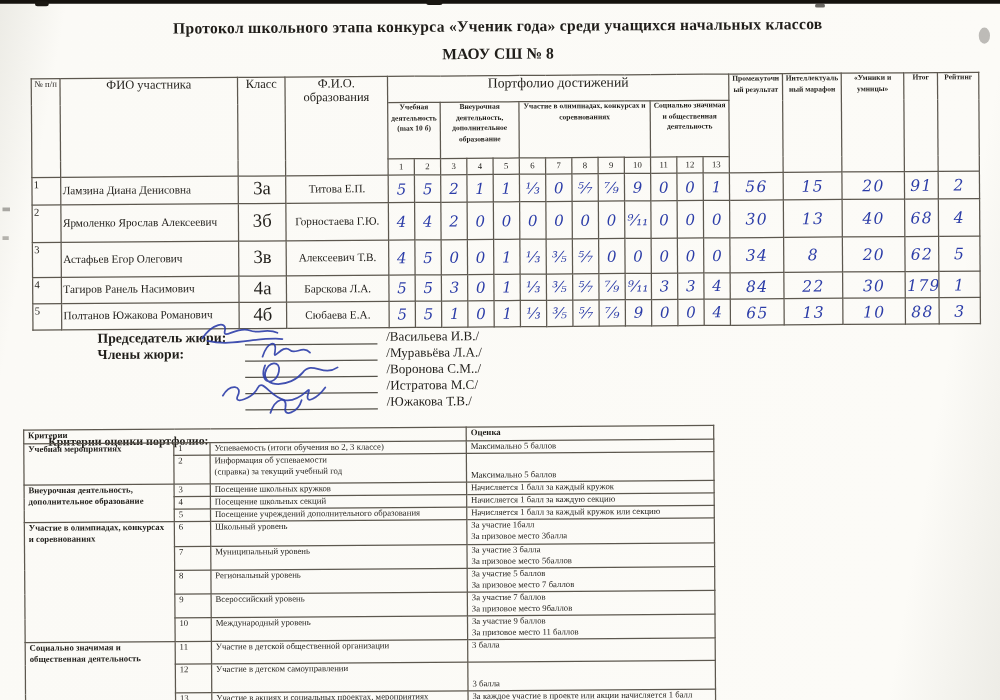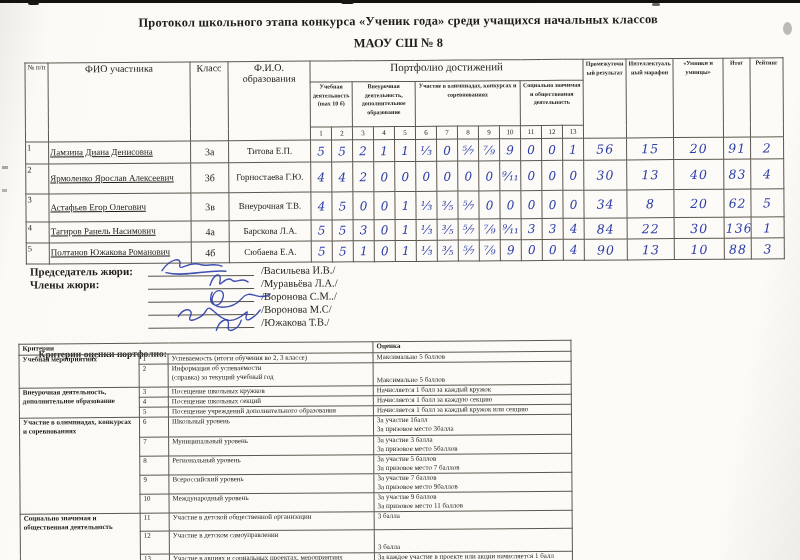--- a/index.html
+++ b/index.html
@@ -29,30 +29,30 @@
   .c{text-align:center;}
   .htop{font-size:10px;vertical-align:top;padding-top:3px;}
   .hnum{font-size:7px;vertical-align:top;padding-top:2px;word-break:break-word;overflow-wrap:anywhere;}
   .hport{font-size:11px;vertical-align:top;padding-top:2px;}
   .hsub{font-size:6px;font-weight:bold;vertical-align:top;padding-top:3px;line-height:1.45;
         word-break:break-word;overflow-wrap:anywhere;}
   .ncell{font-size:7px;}
   tr.hdr1{height:21px;} tr.hdr2{height:45px;} tr.hdr3{height:13px;}
   tr.dr1{height:22px;} tr.dr2{height:30px;} tr.dr3{height:28px;} tr.dr4{height:21px;} tr.dr5{height:21px;}
   .pr{font-size:8.5px;vertical-align:top;padding-top:2px;}
-  .fio{font-size:9px;padding-left:4px;line-height:1.25;text-decoration:underline;}
-  .kl{font-size:10px;}
+  .fio{font-size:9px;padding-left:4px;line-height:1.25;}
+  .kl{font-size:15px;}
   .sup{font-size:9px;line-height:1.2;font-family:Liberation Serif, serif;}
   .hw{font-family:"DejaVu Serif",serif;font-style:italic;color:#2c3da8;font-size:12px;}
   .hwb{font-size:12.5px;letter-spacing:1px;}
 
   
   .jury{position:absolute;left:30px;top:263px;font-size:11px;}
   .jrow{height:13px;white-space:nowrap;}
-  .jlabel{display:inline-block;width:118px;font-weight:bold;font-size:11px;vertical-align:bottom;}
+  .jlabel{display:inline-block;width:118px;font-weight:bold;font-size:11px;vertical-align:bottom;margin-left:48px;}
   .jline{display:inline-block;width:106px;height:10px;border-bottom:1px solid #55524a;
          margin-right:7px;vertical-align:bottom;}
   .jname{font-size:10.5px;vertical-align:bottom;}
   .sig{position:absolute;left:118px;top:-10px;width:150px;height:82px;}
   .sig path{fill:none;stroke:#2c3da8;stroke-width:1.4;stroke-linecap:round;opacity:.9;}
 
   
   .crit-heading{position:absolute;left:38px;top:347px;font-weight:bold;font-size:9.5px;}
   .crit{position:absolute;left:18px;top:341px;width:552px;}
   .crit td{border:1px solid #5d584f;font-size:7px;line-height:1.3;padding:0 3px;vertical-align:top;}
@@ -180,28 +180,28 @@
         <td class="c hw">0</td>
         <td class="c hw">0</td>
         <td class="c hw">0</td>
         <td class="c hw">⁹⁄₁₁</td>
         <td class="c hw">0</td>
         <td class="c hw">0</td>
         <td class="c hw">0</td>
         <td class="c hw hwb">30</td>
         <td class="c hw hwb">13</td>
         <td class="c hw hwb">40</td>
-        <td class="c hw hwb">83</td>
+        <td class="c hw hwb">68</td>
         <td class="c hw hwb">4</td>
       </tr>
       <tr class="dr3">
         <td class="pr">3</td>
         <td class="fio">Астафьев Егор Олегович</td>
         <td class="c kl">3в</td>
-        <td class="c sup">Внеурочная Т.В.</td>
+        <td class="c sup">Алексеевич Т.В.</td>
         <td class="c hw">4</td>
         <td class="c hw">5</td>
         <td class="c hw">0</td>
         <td class="c hw">0</td>
         <td class="c hw">1</td>
         <td class="c hw">¹⁄₃</td>
         <td class="c hw">³⁄₅</td>
         <td class="c hw">⁵⁄₇</td>
         <td class="c hw">0</td>
         <td class="c hw">0</td>
@@ -228,62 +228,62 @@
         <td class="c hw">³⁄₅</td>
         <td class="c hw">⁵⁄₇</td>
         <td class="c hw">⁷⁄₉</td>
         <td class="c hw">⁹⁄₁₁</td>
         <td class="c hw">3</td>
         <td class="c hw">3</td>
         <td class="c hw">4</td>
         <td class="c hw hwb">84</td>
         <td class="c hw hwb">22</td>
         <td class="c hw hwb">30</td>
-        <td class="c hw hwb">136</td>
+        <td class="c hw hwb">179</td>
         <td class="c hw hwb">1</td>
       </tr>
       <tr class="dr5">
         <td class="pr">5</td>
         <td class="fio">Полтанов Южакова Романович</td>
         <td class="c kl">4б</td>
         <td class="c sup">Сюбаева Е.А.</td>
         <td class="c hw">5</td>
         <td class="c hw">5</td>
         <td class="c hw">1</td>
         <td class="c hw">0</td>
         <td class="c hw">1</td>
         <td class="c hw">¹⁄₃</td>
         <td class="c hw">³⁄₅</td>
         <td class="c hw">⁵⁄₇</td>
         <td class="c hw">⁷⁄₉</td>
         <td class="c hw">9</td>
         <td class="c hw">0</td>
         <td class="c hw">0</td>
         <td class="c hw">4</td>
-        <td class="c hw hwb">90</td>
+        <td class="c hw hwb">65</td>
         <td class="c hw hwb">13</td>
         <td class="c hw hwb">10</td>
         <td class="c hw hwb">88</td>
         <td class="c hw hwb">3</td>
       </tr>
     </tbody>
       </table>
 
     <div class="jury">
       <div class="jrow">
         <span class="jlabel">Председатель жюри:</span><span class="jline"></span><span class="jname">/Васильева И.В./</span>
       </div>
       <div class="jrow">
         <span class="jlabel">Члены жюри:</span><span class="jline"></span><span class="jname">/Муравьёва Л.А./</span>
       </div>
       <div class="jrow">
         <span class="jlabel"></span><span class="jline"></span><span class="jname">/Воронова С.М../</span>
       </div>
       <div class="jrow">
-        <span class="jlabel"></span><span class="jline"></span><span class="jname">/Воронова М.С/</span>
+        <span class="jlabel"></span><span class="jline"></span><span class="jname">/Истратова М.С/</span>
       </div>
       <div class="jrow">
         <span class="jlabel"></span><span class="jline"></span><span class="jname">/Южакова Т.В./</span>
       </div>
       <svg class="sig" viewBox="0 0 150 82">
         <path d="M14,16 C22,4 34,2 32,10 C30,18 42,6 52,10 C58,13 66,8 74,12"></path>
         <path d="M18,18 C38,23 58,15 78,17"></path>
         <path d="M62,31 C66,19 74,17 72,27 C70,36 78,20 84,26 C88,30 94,22 100,28"></path>
         <path d="M64,38 C58,52 72,56 75,43 C77,34 66,34 64,44 C62,56 84,56 94,44 C102,34 110,48 122,40"></path>
         <path d="M30,62 C36,52 46,54 42,62 C38,70 54,64 58,56 C62,48 68,64 80,66 C94,68 102,50 98,62 C96,70 106,64 112,56"></path>

